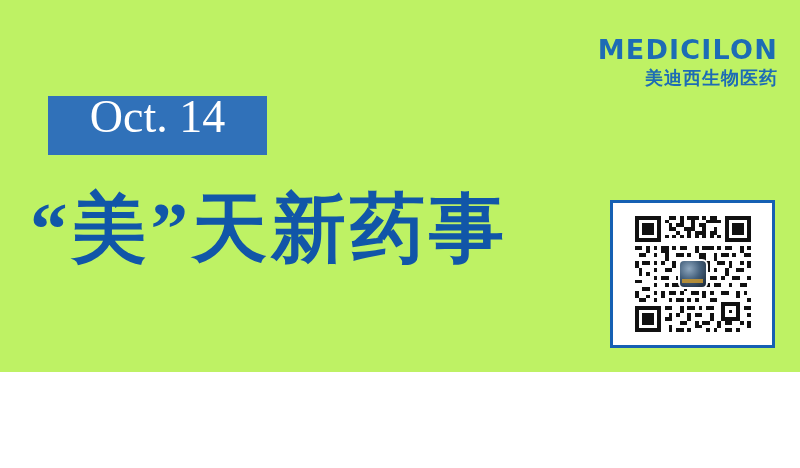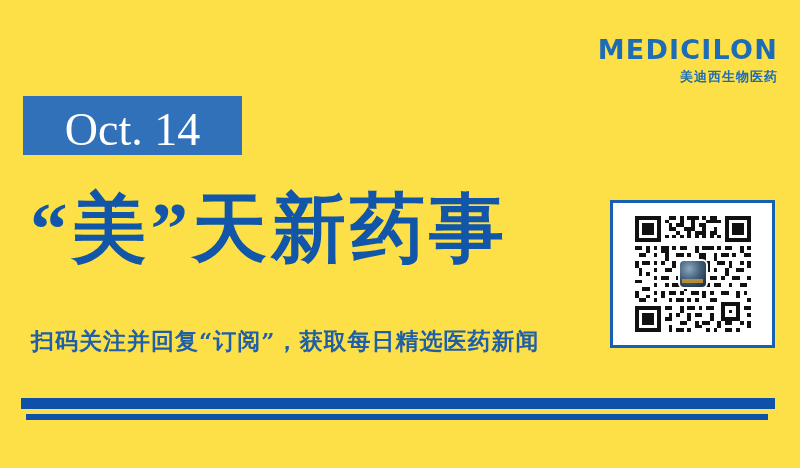--- a/index.html
+++ b/index.html
@@ -6,22 +6,22 @@
     margin: 0;
     padding: 0;
     background: #ffffff;
   }
   body {
     font-family: "Liberation Sans", sans-serif;
   }
   #poster {
     position: relative;
     width: 800px;
-    height: 468px;
-    background: #fde047;
+    height: 372px;
+    background: #bef264;
     overflow: hidden;
   }
 
   
   .brand {
     position: absolute;
     right: 22px;
     top: 36px;
     text-align: right;
     line-height: 1;
@@ -30,37 +30,37 @@
     font-family: "DejaVu Sans", sans-serif;
     font-weight: bold;
     font-size: 27px;
     letter-spacing: 1.2px;
     color: #1d6cb5;
     display: block;
   }
   .brand-cn {
     display: block;
     margin-top: 7px;
-    font-family: Liberation Serif, serif;
+    font-family: Liberation Mono, monospace;
     font-weight: bold;
-    font-size: 13px;
+    font-size: 18px;
     letter-spacing: 1px;
     color: #1d6cb5;
   }
 
   
   .date-badge {
     position: absolute;
-    left: 23px;
+    left: 48px;
     top: 96px;
     width: 219px;
     height: 59px;
     background: #3071b9;
     display: flex;
-    align-items: flex-end;
+    align-items: flex-start;
     justify-content: center;
   }
   .date-badge-text {
     font-family: "Liberation Serif", "DejaVu Serif", serif;
     font-size: 46px;
     line-height: 1;
     color: #ffffff;
     letter-spacing: 0px;
     transform: translateY(-2px);
   }
@@ -176,21 +176,20 @@
     <span class="brand-name">MEDICILON</span>
     <span class="brand-cn">美迪西生物医药</span>
   </div>
 
   <div class="date-badge">
     <span class="date-badge-text">Oct. 14</span>
   </div>
 
   <div class="headline">“美”天新药事</div>
 
-  <div class="subtitle">扫码关注并回复“订阅”，获取每日精选医药新闻</div>
 
   <div class="qr-frame">
     <div class="qr-holder">
       <svg viewBox="0 0 33 33" shape-rendering="crispEdges" aria-hidden="true">
         <rect width="33" height="33" fill="#ffffff"></rect>
         <g fill="#111111">
 
           <rect x="1" y="1" width="7" height="1"></rect>
             <rect x="1" y="7" width="7" height="1"></rect>
           <rect x="1" y="1" width="1" height="7"></rect>

